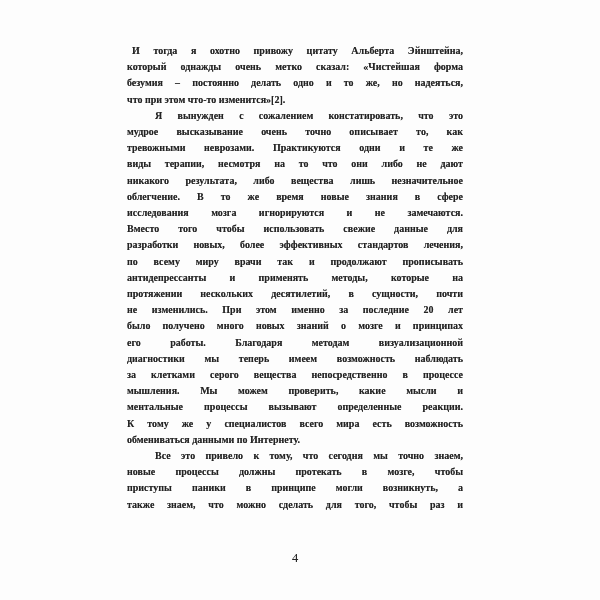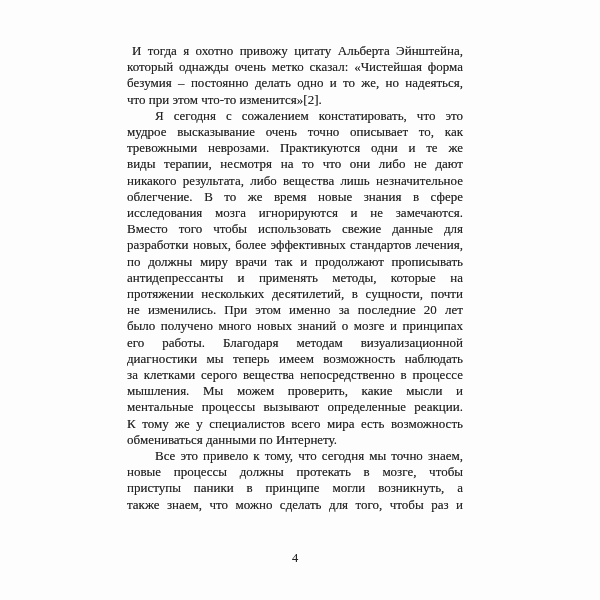--- a/index.html
+++ b/index.html
@@ -19,23 +19,24 @@
     position: absolute;
     left: 0; top: 0;
     width: 600px; height: 600px;
     background: #fdfdfd;
   }
   .text-block {
     position: absolute;
     left: 127px;
     top: 43px;
     width: 336px;
-    font-size: 13px;
+    font-size: 10px;
     line-height: 16.2px;
     text-shadow: 0 0 0.4px rgba(40,40,40,0.55);
+    font-weight: bold;
   }
   .paragraph { margin: 0; padding: 0; }
   .line {
     text-align: justify;
     text-align-last: justify;
     white-space: normal;
   }
   .line.last {
     text-align-last: left;
   }
@@ -60,30 +61,30 @@
 
 <div class="scan-page">
   <div class="text-block">
       <div class="paragraph no-indent">
         <div class="line">И тогда я охотно привожу цитату Альберта Эйнштейна,</div>
         <div class="line">который однажды очень метко сказал: «Чистейшая форма</div>
         <div class="line">безумия – постоянно делать одно и то же, но надеяться,</div>
         <div class="line last">что при этом что-то изменится»[2].</div>
       </div>
       <div class="paragraph indent">
-        <div class="line">Я сегодня с сожалением констатировать, что это</div>
+        <div class="line">Я вынужден с сожалением констатировать, что это</div>
         <div class="line">мудрое высказывание очень точно описывает то, как</div>
         <div class="line">тревожными неврозами. Практикуются одни и те же</div>
         <div class="line">виды терапии, несмотря на то что они либо не дают</div>
         <div class="line">никакого результата, либо вещества лишь незначительное</div>
         <div class="line">облегчение. В то же время новые знания в сфере</div>
         <div class="line">исследования мозга игнорируются и не замечаются.</div>
         <div class="line">Вместо того чтобы использовать свежие данные для</div>
         <div class="line">разработки новых, более эффективных стандартов лечения,</div>
-        <div class="line">по должны миру врачи так и продолжают прописывать</div>
+        <div class="line">по всему миру врачи так и продолжают прописывать</div>
         <div class="line">антидепрессанты и применять методы, которые на</div>
         <div class="line">протяжении нескольких десятилетий, в сущности, почти</div>
         <div class="line">не изменились. При этом именно за последние 20 лет</div>
         <div class="line">было получено много новых знаний о мозге и принципах</div>
         <div class="line">его работы. Благодаря методам визуализационной</div>
         <div class="line">диагностики мы теперь имеем возможность наблюдать</div>
         <div class="line">за клетками серого вещества непосредственно в процессе</div>
         <div class="line">мышления. Мы можем проверить, какие мысли и</div>
         <div class="line">ментальные процессы вызывают определенные реакции.</div>
         <div class="line">К тому же у специалистов всего мира есть возможность</div>

